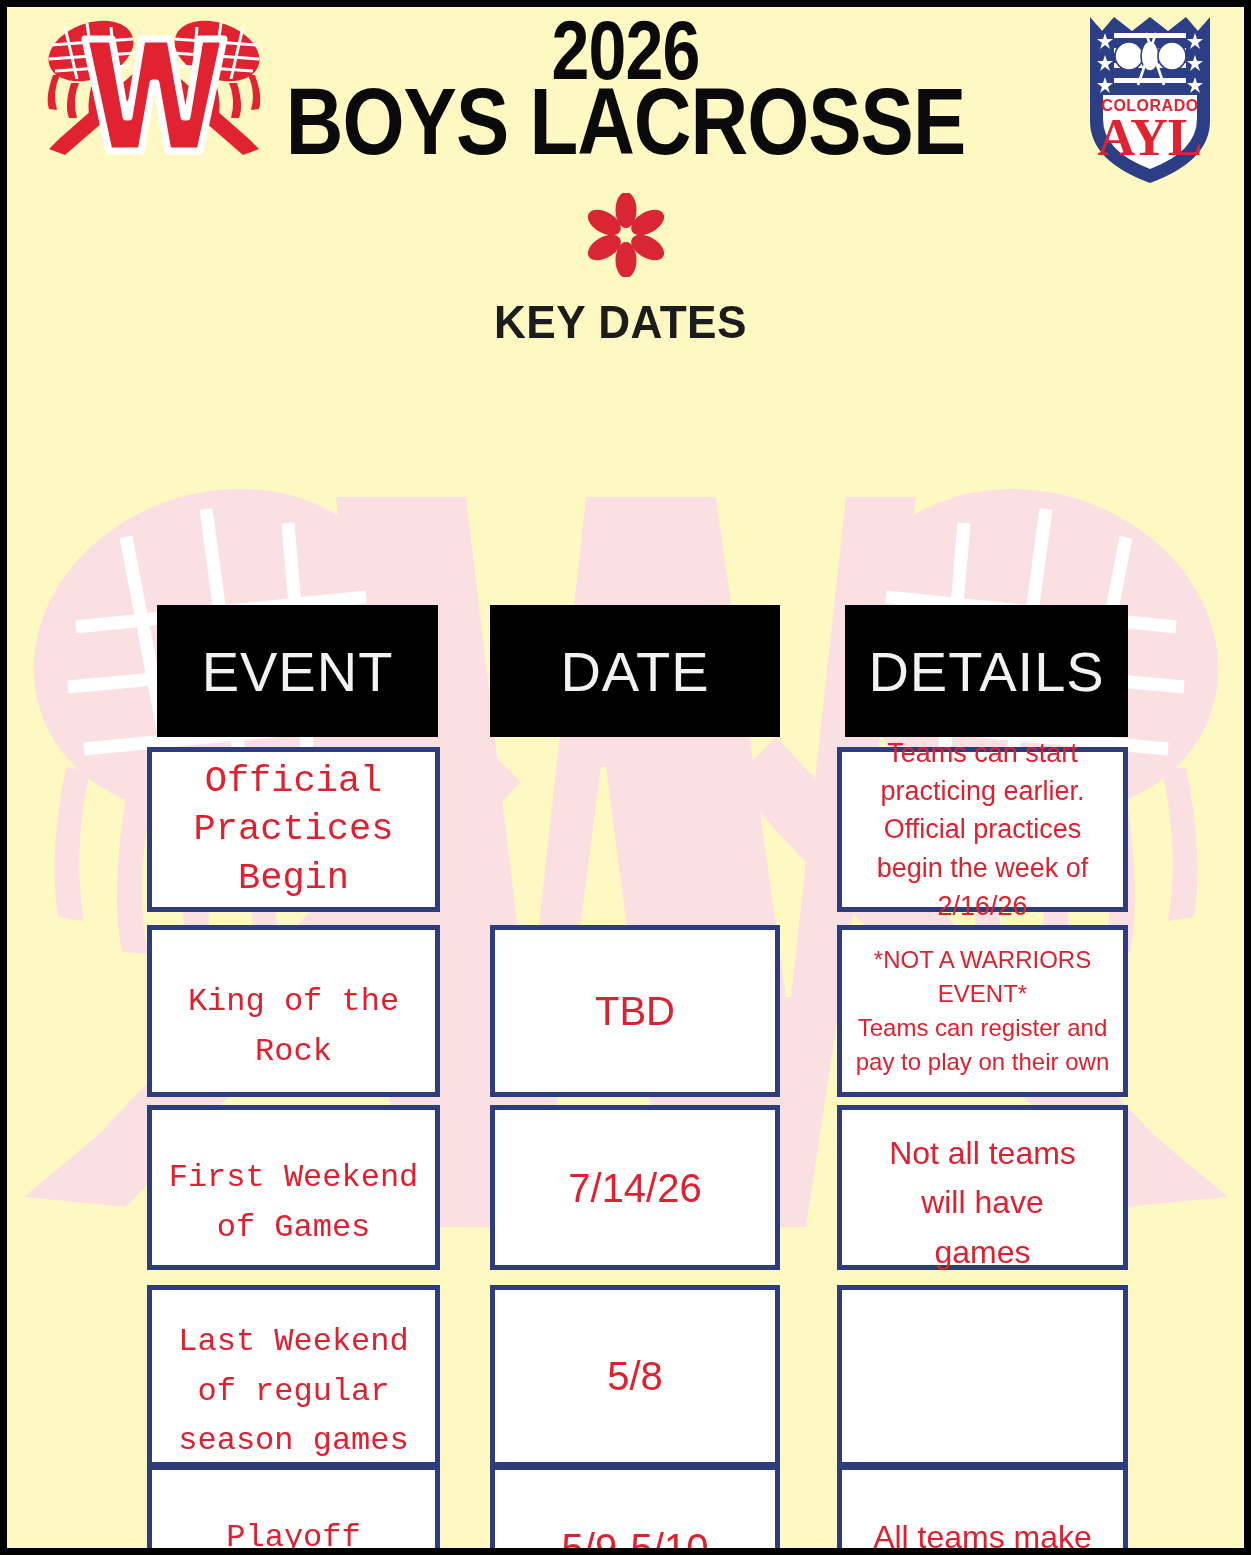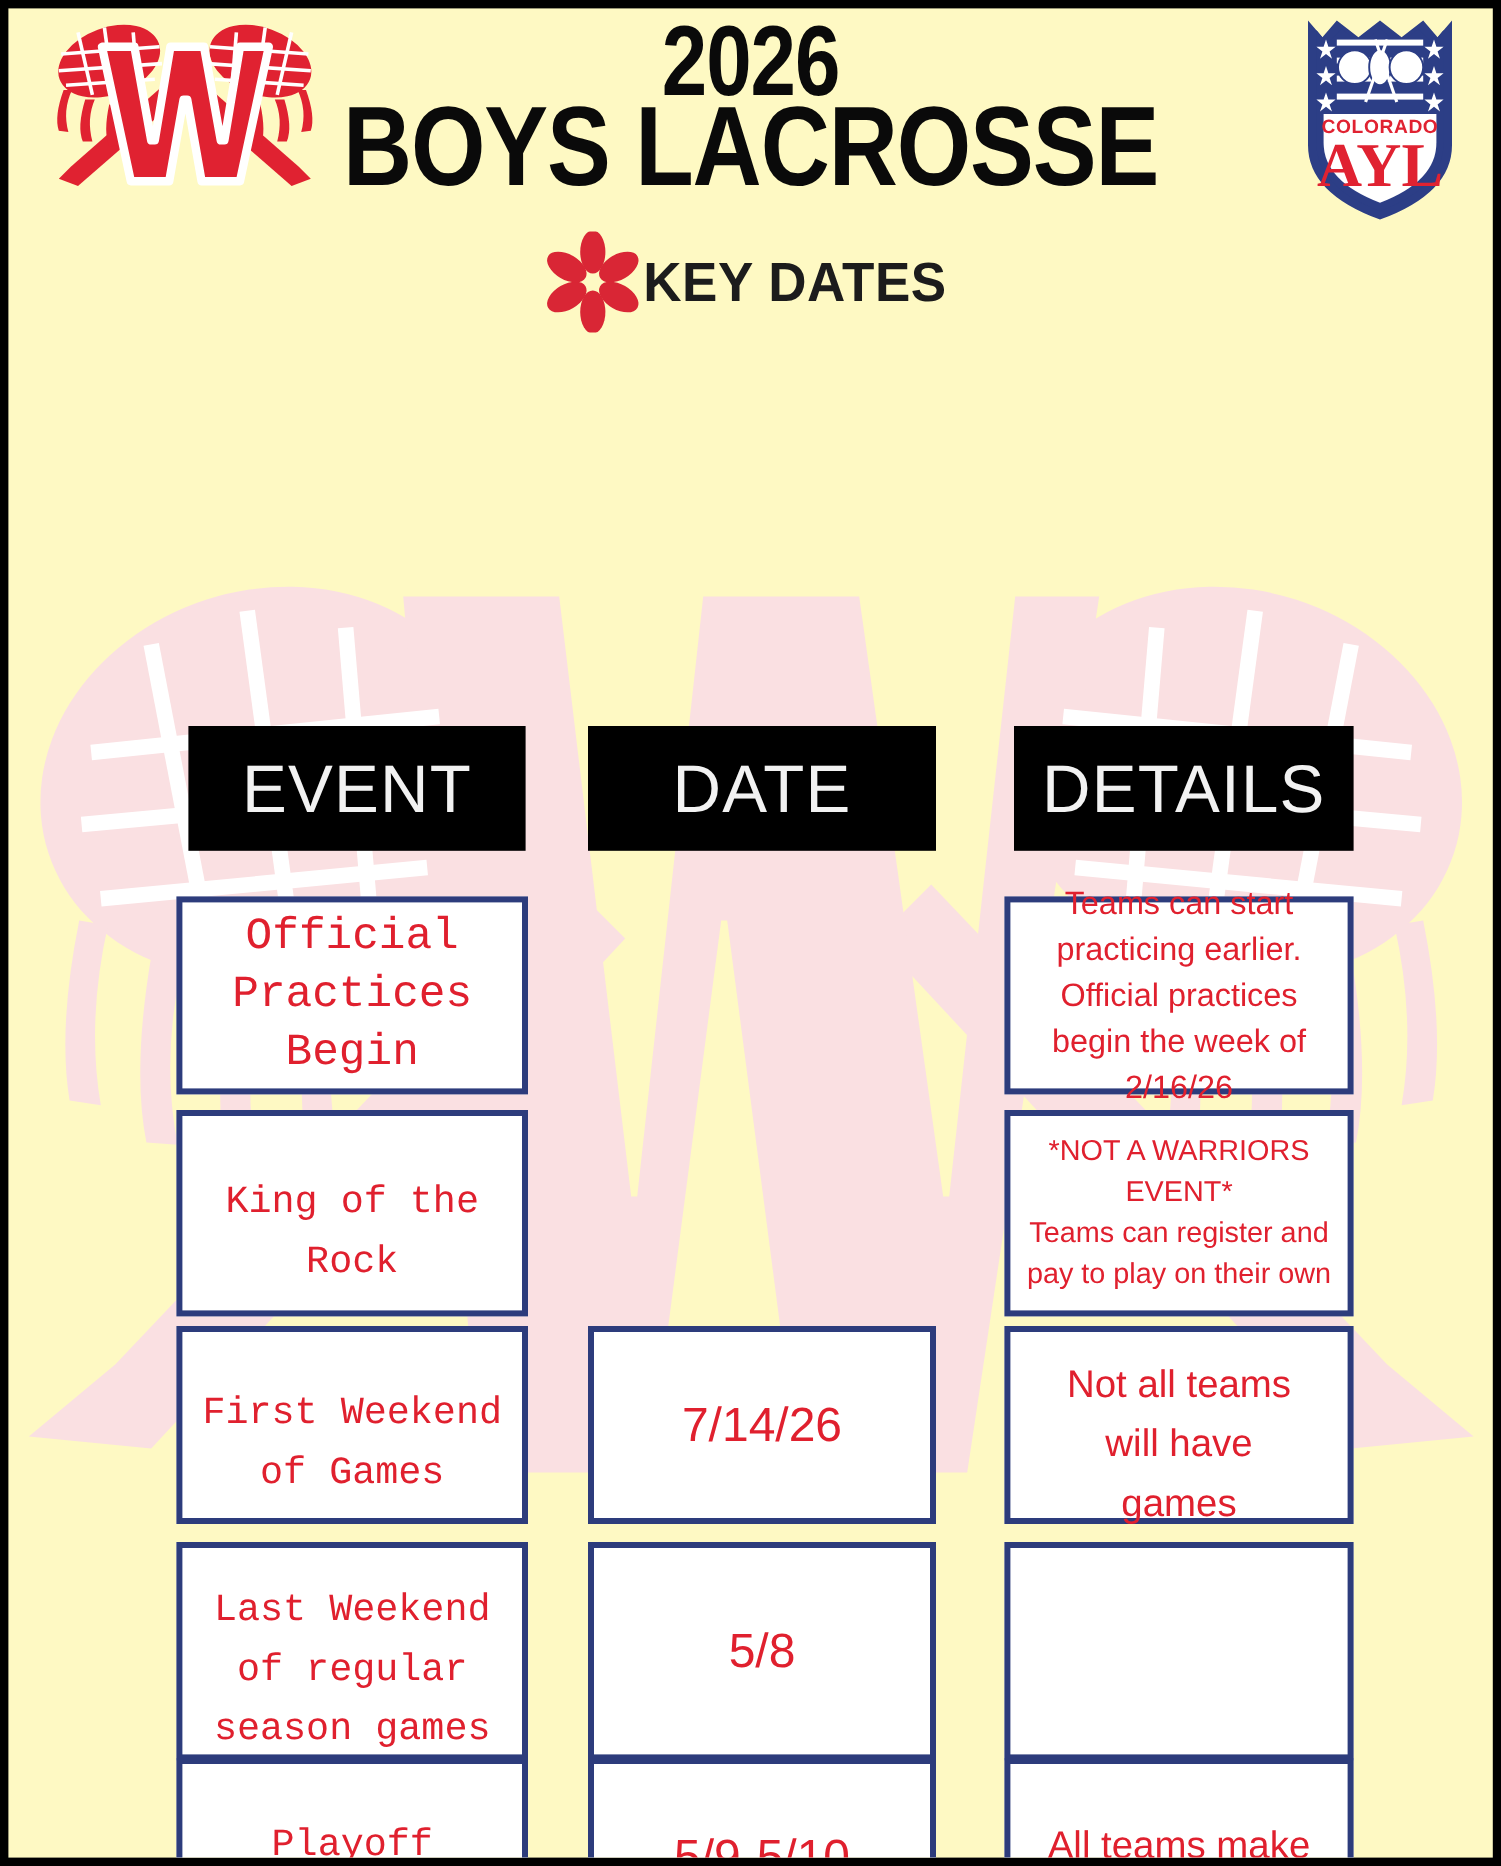--- a/index.html
+++ b/index.html
@@ -86,20 +86,22 @@
   }
 
   .keydates-row {
     position: absolute;
     left: 0;
     right: 0;
     top: 186px;
     display: flex;
     align-items: center;
     justify-content: center;
+    gap: 18px;
+    flex-direction: column;
   }
   .flower {
     width: 84px;
     height: 84px;
     flex: 0 0 auto;
   }
   .keydates-label {
     font-family: "Liberation Sans Narrow", "Liberation Sans", sans-serif;
     font-weight: 700;
     font-size: 46px;
@@ -127,21 +129,21 @@
     position: absolute;
     background: #000000;
     color: #f2f2f2;
     display: flex;
     align-items: center;
     justify-content: center;
     font-family: "Liberation Sans Narrow", "Liberation Sans", sans-serif;
     font-weight: 400;
     font-size: 56px;
     letter-spacing: 1px;
-    height: 104px;
+    height: 132px;
   }
   .head-event   { left: 150px; width: 281px; }
   .head-date    { left: 483px; width: 290px; }
   .head-details { left: 838px; width: 283px; }
 
   .body-rows {
     position: absolute;
     left: 0;
     top: 448px;
     width: 1251px;
@@ -348,20 +350,23 @@
         </div>
         <div class="cell c-details">
           <div class="cell-text sz-sm">Teams can start practicing earlier.  Official practices begin the week of 2/16/26</div>
         </div>
       </div>
 
       <div class="row r1">
         <div class="cell c-event">
           <div class="cell-text sz-md">King of the<br>Rock</div>
         </div>
+        <div class="cell c-date">
+          <div class="cell-text sz-date-lg">TBD</div>
+        </div>
         <div class="cell c-details">
           <div class="cell-text sz-xs">*NOT A WARRIORS EVENT*<br>Teams can register and pay to play on their own</div>
         </div>
       </div>
 
       <div class="row r2">
         <div class="cell c-event">
           <div class="cell-text sz-md">First Weekend<br>of Games</div>
         </div>
         <div class="cell c-date">

